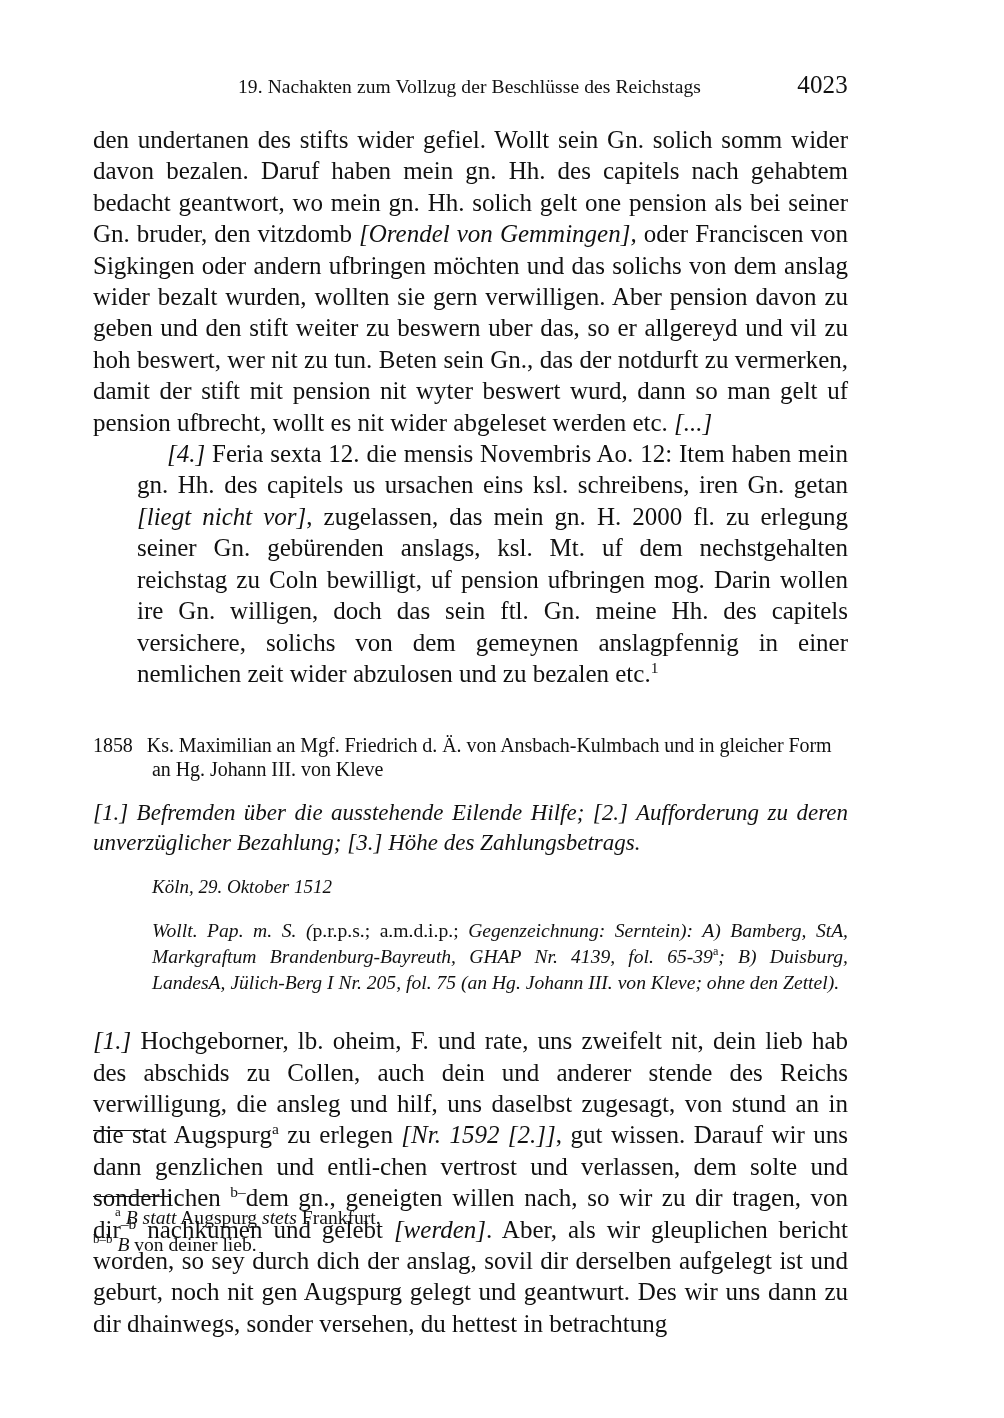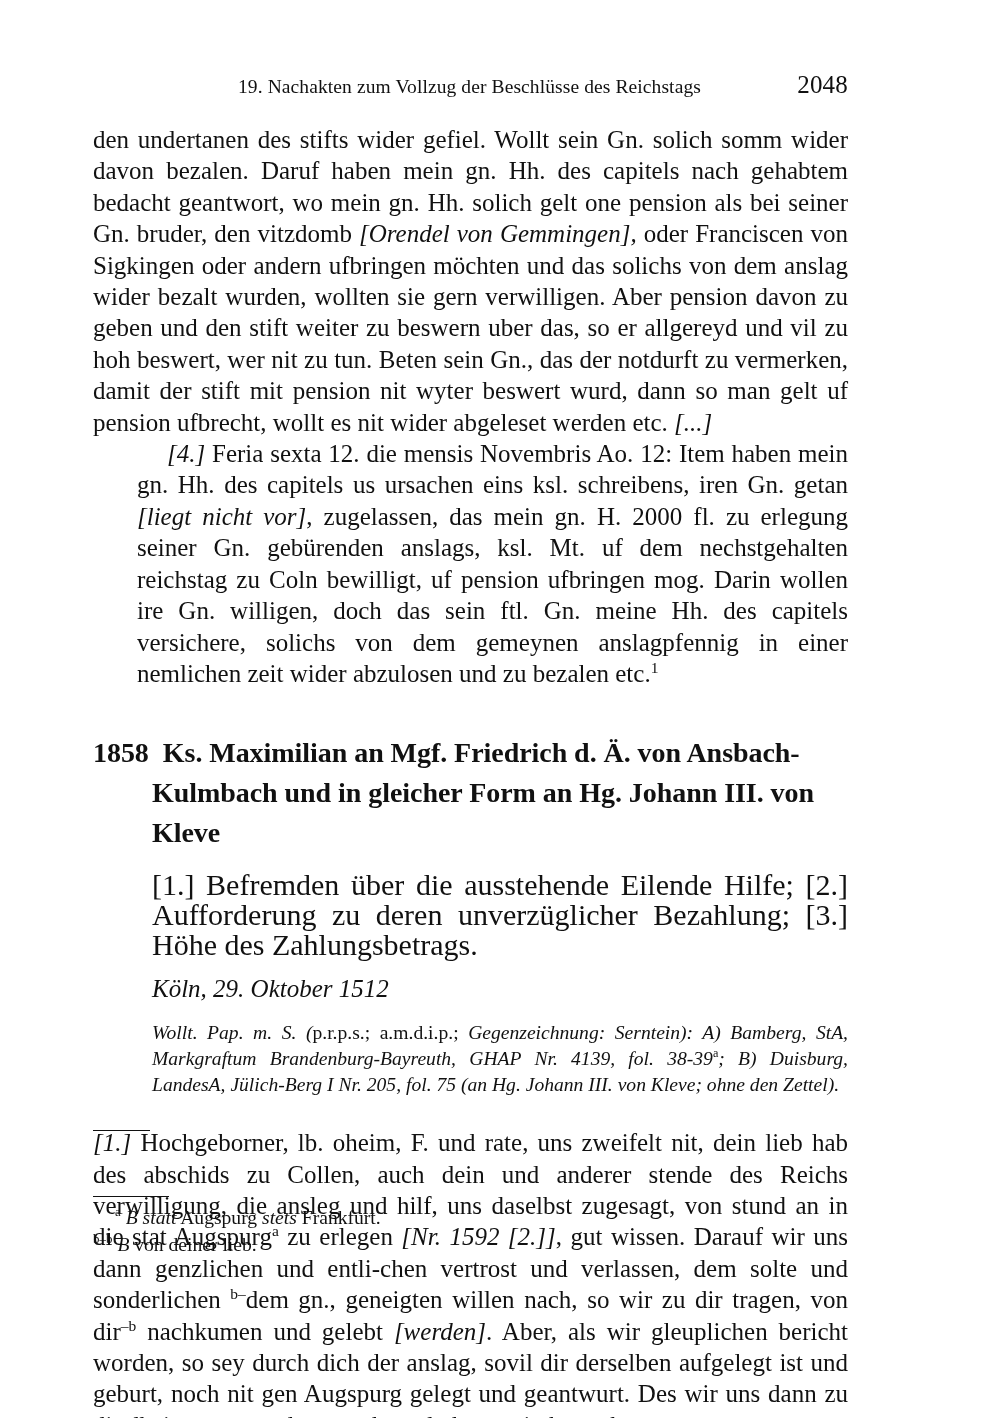--- a/index.html
+++ b/index.html
@@ -77,42 +77,42 @@
     vertical-align: super;
     line-height: 0;
     font-style: normal;
   }
 
   
   .doc-block {
     margin-top: 44px;
   }
   .doc-title {
-    font-weight: bold;
-    font-size: 28px;
-    line-height: 40px;
+    font-weight: normal;
+    font-size: 20px;
+    line-height: 24px;
     padding-left: 59px;
     text-indent: -59px;
     letter-spacing: -0.05px;
   }
   .doc-num {
     padding-right: 14px;
   }
   .regest {
     margin-top: 17px;
-    margin-left: 59px;
-    font-size: 30px;
+    font-style: italic;
+    font-size: 23px;
     line-height: 30px;
     text-align: justify;
   }
   .dateline {
     margin-top: 14px;
     margin-left: 59px;
     font-style: italic;
-    font-size: 25px;
+    font-size: 19px;
     line-height: 30px;
   }
   .source {
     margin-top: 16px;
     margin-left: 59px;
     font-style: italic;
     font-size: 19.6px;
     line-height: 25.6px;
     text-align: justify;
   }
@@ -164,35 +164,35 @@
   .app-marker.ind { padding-left: 22px; }
 </style>
 </head>
 <body>
 
 <div class="page">
 
   <div class="content">
     <div class="running-head">
       <span class="rh-title">19.  Nachakten zum Vollzug der Beschlüsse des Reichstags</span>
-      <span class="rh-pageno">2048</span>
+      <span class="rh-pageno">4023</span>
     </div>
 
     <p class="body-par"><span>den undertanen des stifts wider gefiel. Wollt sein Gn. solich somm wider davon bezalen. Daruf haben mein gn. Hh. des capitels nach gehabtem bedacht geantwort, wo mein gn. Hh. solich gelt one pension als bei seiner Gn. bruder, den vitzdomb </span><span class="it">[Orendel von Gemmingen],</span><span> oder Franciscen von Sigkingen oder andern ufbringen möchten und das solichs von dem anslag wider bezalt wurden, wollten sie gern verwilligen. Aber pension davon zu geben und den stift weiter zu beswern uber das, so er allgereyd und vil zu hoh beswert, wer nit zu tun. Beten sein Gn., das der notdurft zu vermerken, damit der stift mit pension nit wyter beswert wurd, dann so man gelt uf pension ufbrecht, wollt es nit wider abgeleset werden etc. </span><span class="it">[...]</span></p>
 
     <p class="body-par indent"><span class="it">[4.]</span><span> Feria sexta 12. die mensis Novembris Ao. 12: Item haben mein gn. Hh. des capitels us ursachen eins ksl. schreibens, iren Gn. getan </span><span class="it">[liegt nicht vor]</span><span>, zugelassen, das mein gn. H. 2000 fl. zu erlegung seiner Gn. gebürenden anslags, ksl. Mt. uf dem nechstgehalten reichstag zu Coln bewilligt, uf pension ufbringen mog. Darin wollen ire Gn. willigen, doch das sein ftl. Gn. meine Hh. des capitels versichere, solichs von dem gemeynen anslagpfennig in einer nemlichen zeit wider abzulosen und zu bezalen etc.</span><sup>1</sup></p>
 
     <div class="doc-block">
       <p class="doc-title"><span class="doc-num">1858</span><span>Ks. Maximilian an Mgf. Friedrich d. Ä. von Ansbach-Kulmbach und in gleicher Form an Hg. Johann III. von Kleve</span></p>
 
       <p class="regest">[1.] Befremden über die ausstehende Eilende Hilfe; [2.] Aufforderung zu deren unverzüglicher Bezahlung; [3.] Höhe des Zahlungsbetrags.</p>
 
       <p class="dateline">Köln, 29. Oktober 1512</p>
 
-      <p class="source"><span>Wollt. Pap. m. S. (</span><span class="rom">p.r.p.s.; a.m.d.i.p.;</span><span> Gegenzeichnung: Serntein): A) Bamberg, StA, Markgraftum Brandenburg-Bayreuth, GHAP Nr. 4139, fol. 38-39</span><span class="sup">a</span><span>; B) Duisburg, LandesA, Jülich-Berg I Nr. 205, fol. 75 (an Hg. Johann III. von Kleve; ohne den Zettel).</span></p>
+      <p class="source"><span>Wollt. Pap. m. S. (</span><span class="rom">p.r.p.s.; a.m.d.i.p.;</span><span> Gegenzeichnung: Serntein): A) Bamberg, StA, Markgraftum Brandenburg-Bayreuth, GHAP Nr. 4139, fol. 65-39</span><span class="sup">a</span><span>; B) Duisburg, LandesA, Jülich-Berg I Nr. 205, fol. 75 (an Hg. Johann III. von Kleve; ohne den Zettel).</span></p>
     </div>
 
     <p class="body-par after-source"><span class="it">[1.]</span><span> Hochgeborner, lb. oheim, F. und rate, uns zweifelt nit, dein lieb hab des abschids zu Collen, auch dein und anderer stende des Reichs verwilligung, die ansleg und hilf, uns daselbst zugesagt, von stund an in die stat Augspurg</span><span class="sup">a</span><span>  zu erlegen </span><span class="it">[Nr. 1592 [2.]]</span><span>, gut wissen. Darauf wir uns dann genzlichen und entli-chen vertrost und verlassen, dem solte und sonderlichen </span><span class="sup">b–</span><span>dem gn., geneigten willen nach, so wir zu dir tragen, von dir</span><span class="sup">–b</span><span> nachkumen und gelebt </span><span class="it">[werden]</span><span>. Aber, als wir gleuplichen bericht worden, so sey durch dich der anslag, sovil dir derselben aufgelegt ist und geburt, noch nit gen Augspurg gelegt und geantwurt. Des wir uns dann zu dir dhainwegs, sonder versehen, du hettest in betrachtung</span></p>
   </div>
 
   <div class="fn-zone" style="top:1130px;">
     <hr class="fn-rule short">
   </div>
 
   <div class="fn-zone" style="top:1196px;">

